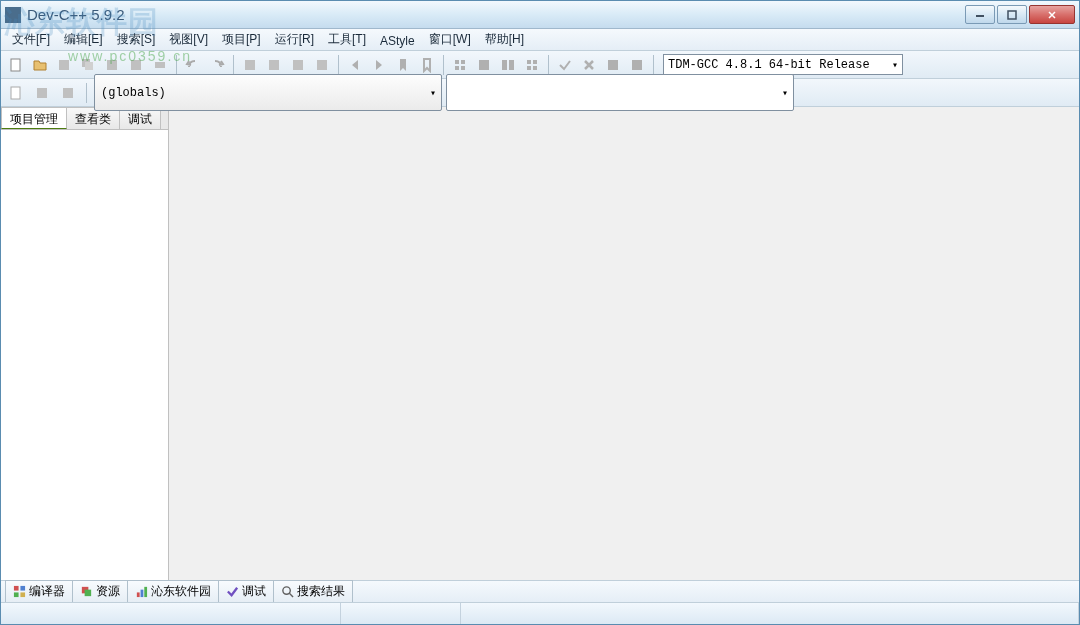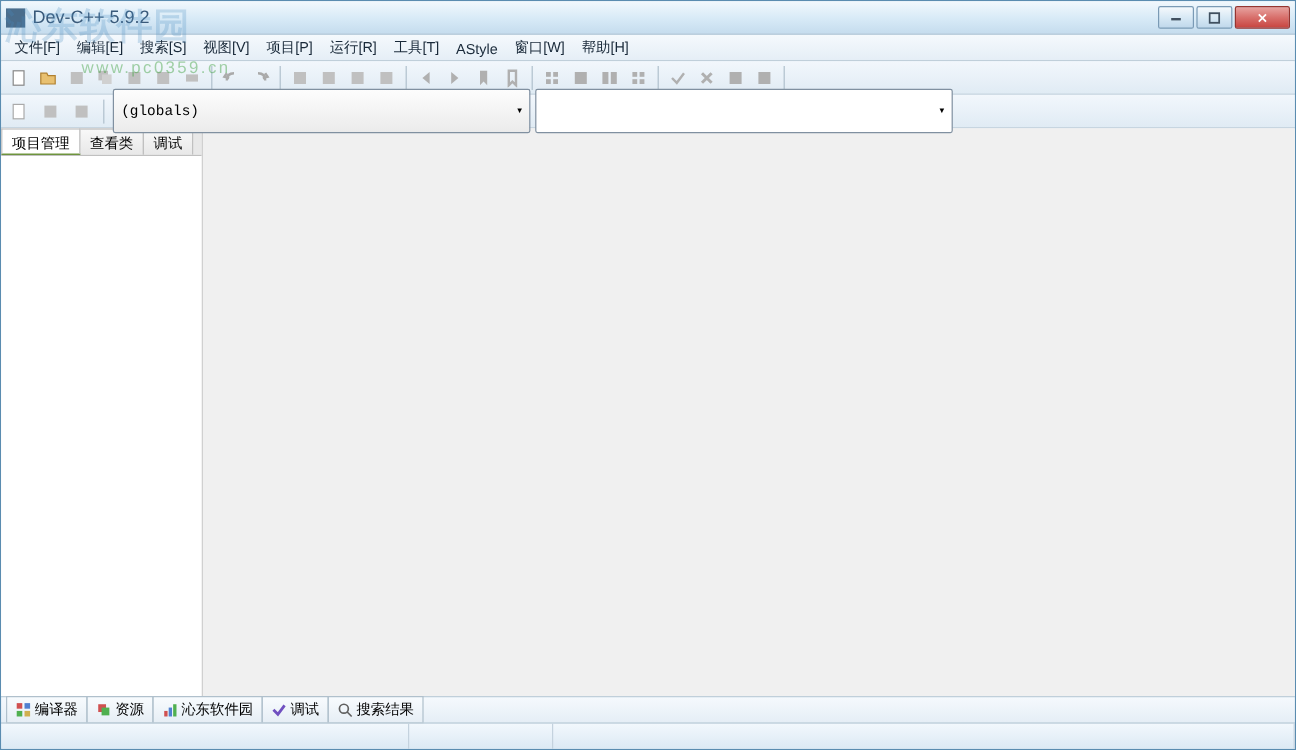--- a/index.html
+++ b/index.html
@@ -425,20 +425,23 @@
         <svg viewBox="0 0 16 16">
           <rect x="3" y="3" width="10" height="10" fill="#b0b0b0"></rect>
         </svg>
       </div>
     <div class="tool-btn">
         <svg viewBox="0 0 16 16">
           <rect x="3" y="3" width="10" height="10" fill="#b0b0b0"></rect>
         </svg>
       </div>
     <div class="tool-sep"></div>
+    <div class="compiler-select">
+      <span>TDM-GCC 4.8.1 64-bit Release</span>
+    </div>
   </div>
 
   <div class="toolbar2">
     <div class="tool-btn">
         <svg viewBox="0 0 16 16">
           <rect x="3" y="2" width="9" height="12" fill="#fff" stroke="#aaa"></rect>
         </svg>
       </div>
     <div class="tool-btn">
         <svg viewBox="0 0 16 16">

